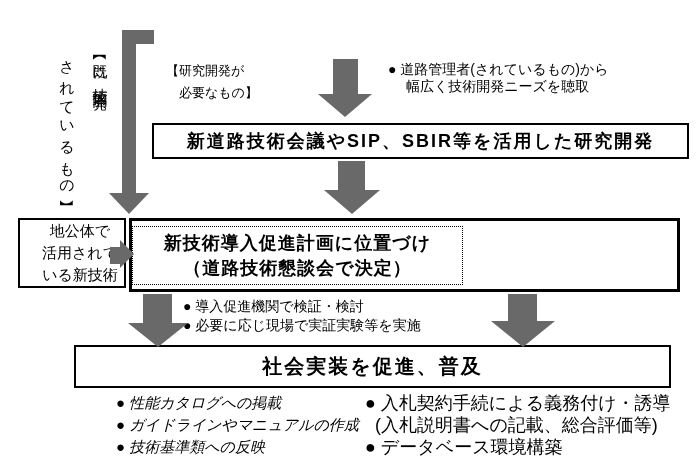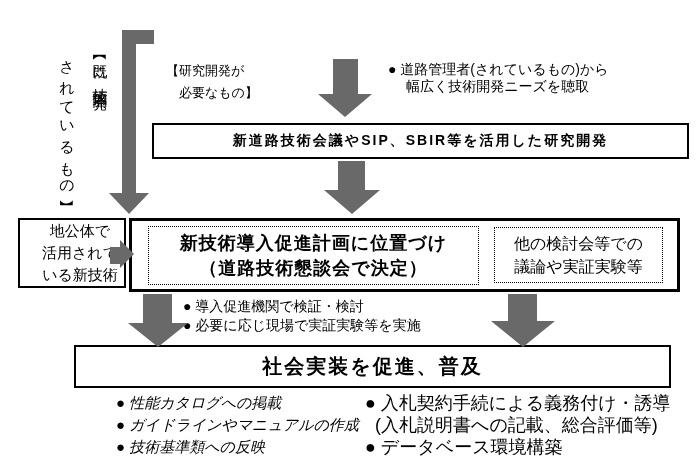--- a/index.html
+++ b/index.html
@@ -40,43 +40,41 @@
 　必要なもの】</div>
 
   <div class="arrow">
     <div class="shaft" style="left:333px;top:59px;width:25px;height:36px;"></div>
     <div class="head-down" style="left:318px;top:94px;"></div>
   </div>
 
   <div class="txt pre" style="left:388px;top:61px;font-size:14px;line-height:17px;">● 道路管理者(されているもの)から
 　 幅広く技術開発ニーズを聴取</div>
 
-  <div class="box" style="left:152px;top:123px;width:533px;height:32px;font-size:14px;font-weight:bold;letter-spacing:2px;">新道路技術会議やSIP、SBIR等を活用した研究開発</div>
+  <div class="box" style="left:152px;top:123px;width:533px;height:32px;font-size:18px;font-weight:bold;letter-spacing:2px;">新道路技術会議やSIP、SBIR等を活用した研究開発</div>
 
   <div class="arrow">
     <div class="shaft" style="left:338px;top:161px;width:27px;height:30px;"></div>
     <div class="head-down" style="left:324px;top:190px;border-left-width:28px;border-right-width:28px;border-top-width:24px;"></div>
   </div>
 
   <div class="box pre" style="left:18px;top:218px;width:88px;height:66px;font-size:15px;line-height:22px;padding-left:16px;">地公体で
 活用されて
 いる新技術</div>
 
   <div class="arrow">
     <div class="shaft" style="left:110px;top:247px;width:10px;height:17px;"></div>
     <div class="head-right" style="left:120px;top:240px;"></div>
   </div>
 
   <div class="box thick" style="left:129px;top:218px;width:545px;height:68px;"></div>
 
-  <div class="box dotted pre" style="left:148px;top:226px;width:329px;height:57px;font-size:18px;font-weight:bold;line-height:25px;letter-spacing:1px;">新技術導入促進計画に位置づけ
+  <div class="box dotted pre" style="left:132px;top:226px;width:329px;height:57px;font-size:18px;font-weight:bold;line-height:25px;letter-spacing:1px;">新技術導入促進計画に位置づけ
 （道路技術懇談会で決定）</div>
 
-  <div class="box dotted pre" style="left:494px;top:227px;width:167px;height:54px;font-size:16px;line-height:23px;">他の検討会等での
-議論や実証実験等</div>
 
   <div class="txt pre" style="left:183px;top:297px;font-size:14px;line-height:19px;">● 導入促進機関で検証・検討
 ● 必要に応じ現場で実証実験等を実施</div>
 
   <div class="arrow">
     <div class="shaft" style="left:143px;top:294px;width:29px;height:30px;"></div>
     <div class="head-down" style="left:128px;top:323px;border-left-width:30px;border-right-width:30px;border-top-width:24px;"></div>
   </div>
 
   <div class="arrow">

